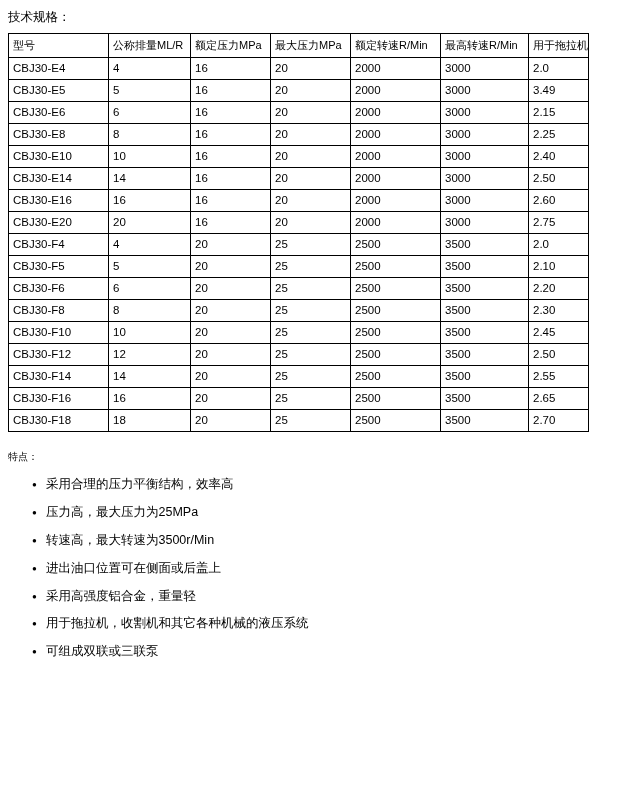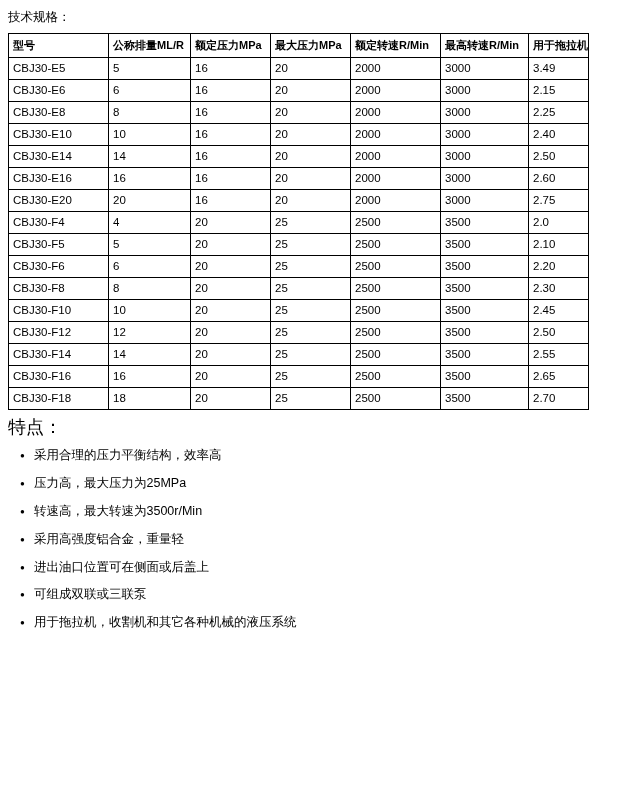--- a/index.html
+++ b/index.html
@@ -39,37 +39,36 @@
     padding: 2px 3px 2px 4px;
     height: 21px;
     box-sizing: border-box;
     line-height: 17px;
     overflow: hidden;
     white-space: nowrap;
   }
   table.spec thead th {
     font-size: 11px;
     height: 24px;
-    font-weight: bold;
   }
   .col0 { width: 100px; }
   .col1 { width: 82px; }
   .col2 { width: 80px; }
   .col3 { width: 80px; }
   .col4 { width: 90px; }
   .col5 { width: 88px; }
   .col6 { width: 60px; }
 
   .features-title {
-    font-size: 18px;
-    margin: 5px 0 8px 2px;
+    font-size: 10px;
+    margin: 18px 0 8px 2px;
   }
   ul.features {
     list-style: none;
-    margin: 0;
+    margin: 12px;
     padding: 0 0 0 14px;
   }
   ul.features li {
     position: relative;
     font-size: 12.5px;
     line-height: 1.35;
     margin-bottom: 11px;
     padding-left: 14px;
   }
   ul.features li::before {
@@ -104,20 +103,29 @@
         <th>公称排量ML/R</th>
         <th>额定压力MPa</th>
         <th>最大压力MPa</th>
         <th>额定转速R/Min</th>
         <th>最高转速R/Min</th>
         <th>用于拖拉机</th>
       </tr>
     </thead>
     <tbody>
       <tr>
+        <td>CBJ30-E4</td>
+        <td>4</td>
+        <td>16</td>
+        <td>20</td>
+        <td>2000</td>
+        <td>3000</td>
+        <td>2.0</td>
+      </tr>
+      <tr>
         <td>CBJ30-E5</td>
         <td>5</td>
         <td>16</td>
         <td>20</td>
         <td>2000</td>
         <td>3000</td>
         <td>3.49</td>
       </tr>
       <tr>
         <td>CBJ30-E6</td>
@@ -256,19 +264,19 @@
       </tr>
     </tbody>
   </table>
 
   <div class="features-title">特点：</div>
 
   <ul class="features">
     <li>采用合理的压力平衡结构，效率高</li>
     <li>压力高，最大压力为25MPa</li>
     <li>转速高，最大转速为3500r/Min</li>
+    <li>进出油口位置可在侧面或后盖上</li>
     <li>采用高强度铝合金，重量轻</li>
-    <li>进出油口位置可在侧面或后盖上</li>
+    <li>用于拖拉机，收割机和其它各种机械的液压系统</li>
     <li>可组成双联或三联泵</li>
-    <li>用于拖拉机，收割机和其它各种机械的液压系统</li>
   </ul>
 
 </div>
 
 </body></html>

